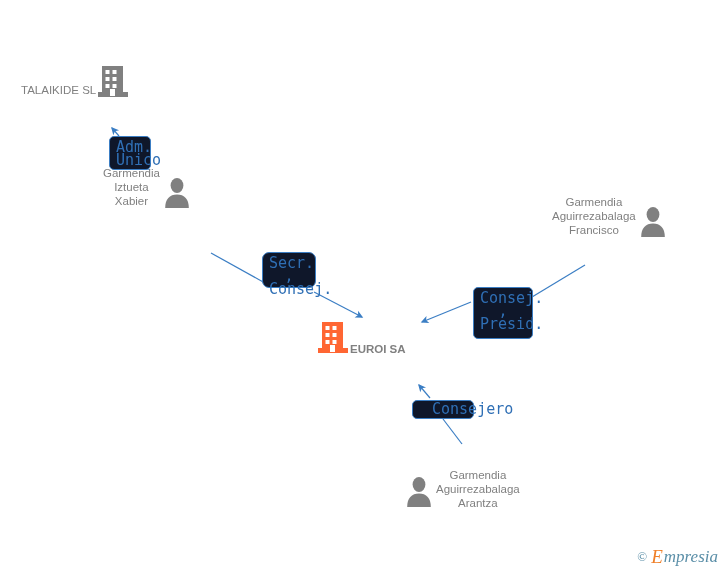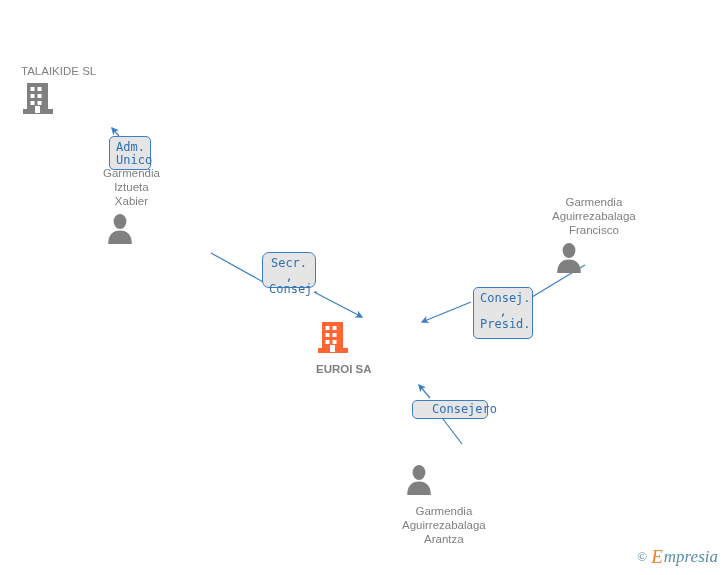--- a/index.html
+++ b/index.html
@@ -21,22 +21,22 @@
     position: absolute;
     left: 0;
     top: 0;
     width: 728px;
     height: 575px;
     pointer-events: none;
   }
   .node {
     position: absolute;
     display: flex;
-    flex-direction: column;
-    align-items: flex-start;
+    flex-direction: row;
+    align-items: flex-end;
     width: 160px;
     margin-left: -80px;
   }
   .node-caption {
     color: #808080;
     font-size: 11.5px;
     line-height: 14px;
     text-align: center;
     white-space: pre-line;
     letter-spacing: 0px;
@@ -50,24 +50,24 @@
   .icon-wrap {
     width: 34px;
     height: 36px;
     display: block;
   }
   .edge-label {
     position: absolute;
     box-sizing: border-box;
     border: 1px solid #3b7ec4;
     border-radius: 5px;
-    background: #e5e5e5;
+    background: #0f172a;
     color: #2f6fb5;
     font-family: "DejaVu Sans Mono", "Liberation Mono", monospace;
-    font-size: 12px;
+    font-size: 15px;
     line-height: 13px;
     text-align: center;
     padding: 4px 6px 4px 6px;
     white-space: pre-line;
     box-shadow: 0 0 0 0 rgba(0,0,0,0);
   }
   .watermark {
     position: absolute;
     right: 10px;
     bottom: 9px;
@@ -203,21 +203,21 @@
 
   <div class="edge-label" style="left:109px; top:136px; width:42px; height:34px;">Adm.
 Unico</div>
 
   <div class="edge-label" style="left:262px; top:252px; width:54px; height:36px;border-radius:7px;">Secr. ,
 Consej.</div>
 
   <div class="edge-label" style="left:473px; top:287px; width:60px; height:52px;">Consej. ,
 Presid.</div>
 
-  <div class="edge-label" style="left:412px; top:400px; width:76px; height:19px; padding-top:2px; padding-bottom:2px;padding-left:19px;">Consejero</div>
+  <div class="edge-label" style="left:412px; top:400px; width:62px; height:19px; padding-top:2px; padding-bottom:2px;padding-left:19px;">Consejero</div>
 
   <div class="watermark">
     <span class="wm-c">©</span>
     <span class="wm-e">E</span>
     <span class="wm-rest">mpresia</span>
   </div>
 
 </div>
 
 </body></html>

